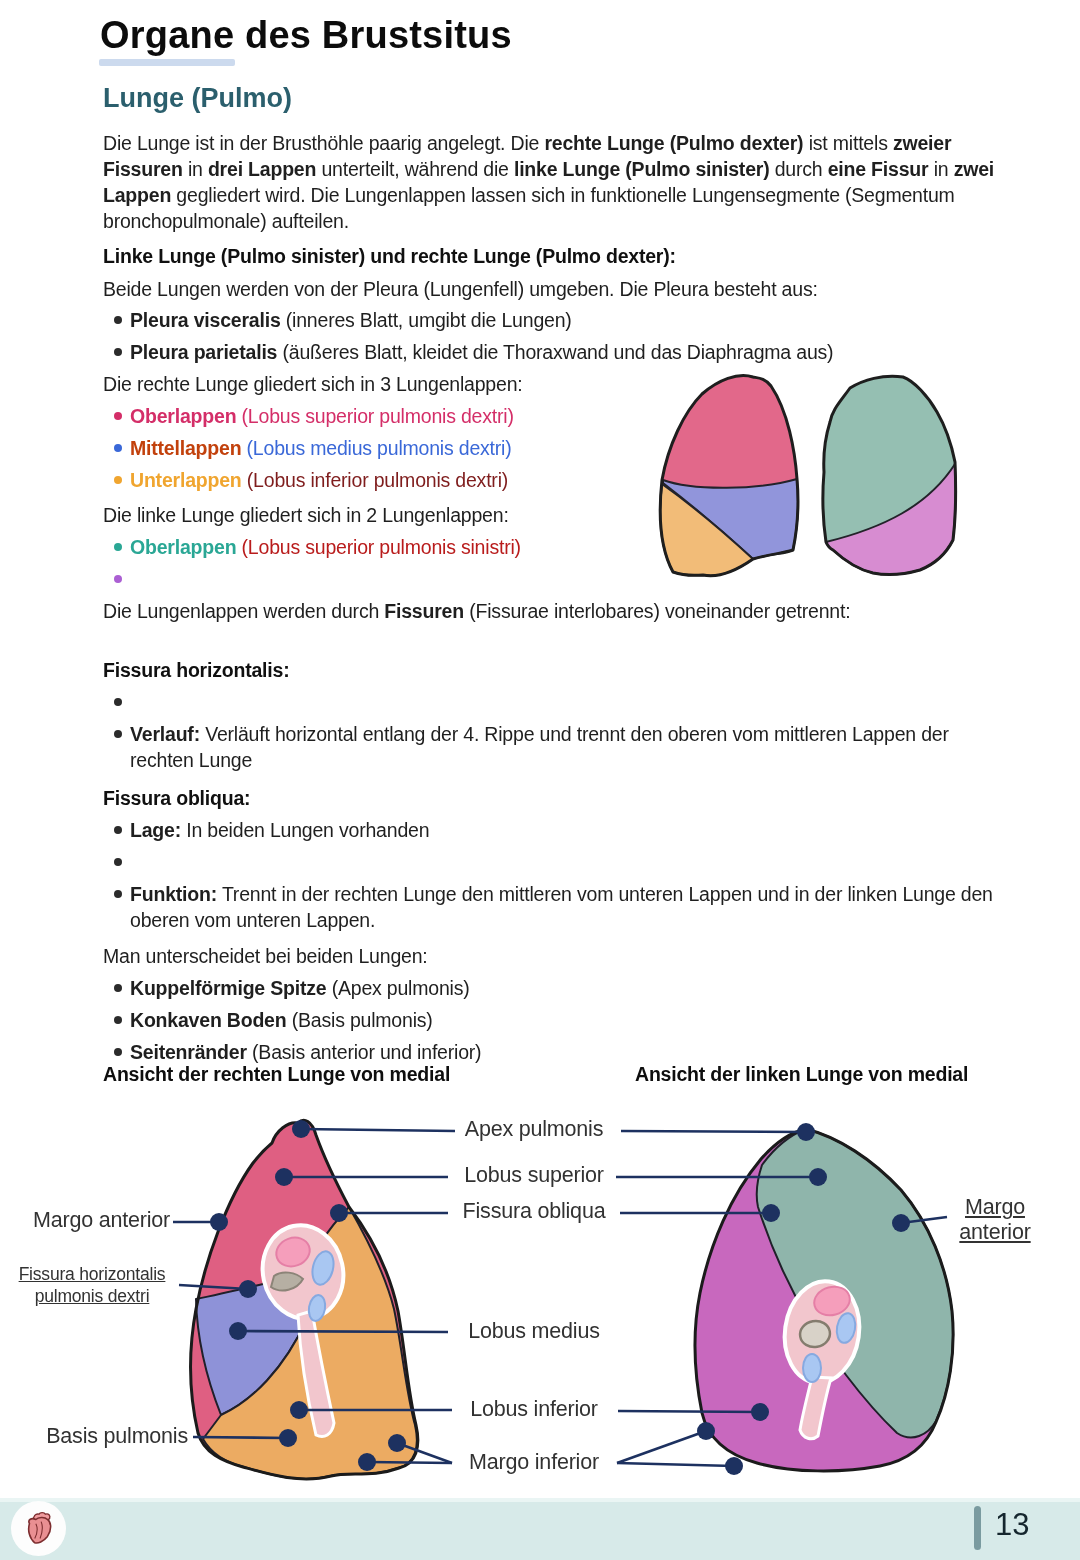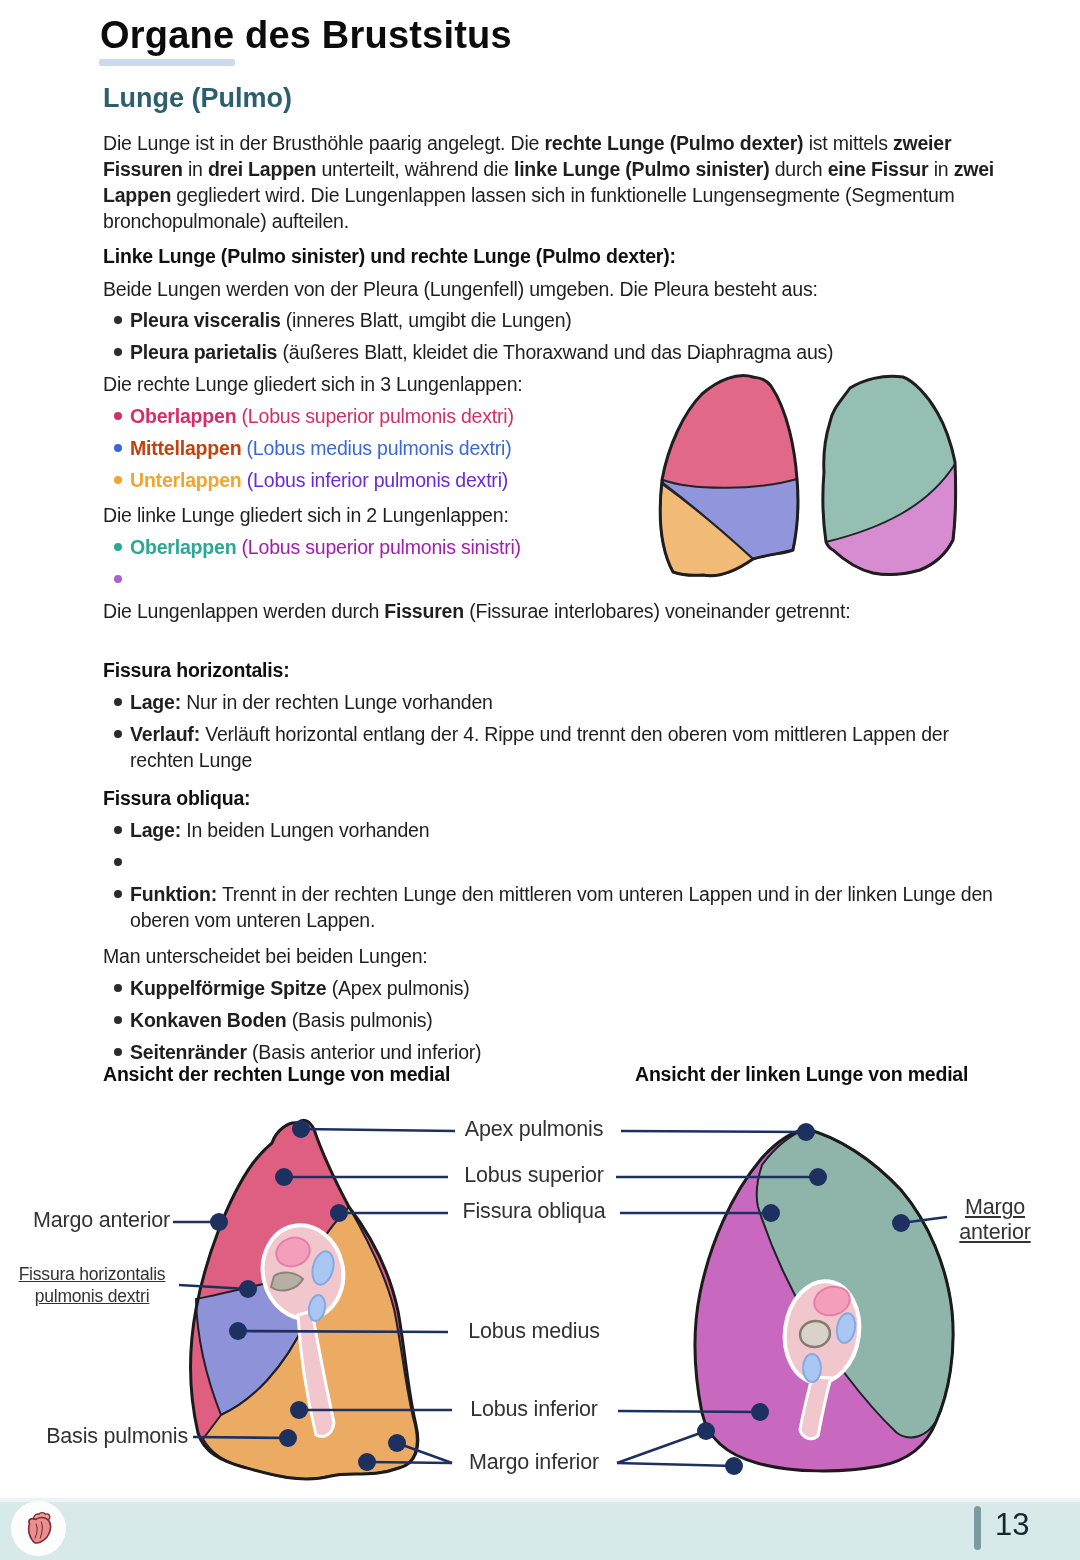--- a/index.html
+++ b/index.html
@@ -62,39 +62,38 @@
   <div class="abs t bullet" style="top:403px;">
     <span class="dot" style="background: rgb(212, 46, 104);"></span>
     <span><span style="font-weight: 700; color: rgb(212, 46, 104);">Oberlappen</span><span style="color: rgb(212, 46, 104);"> (Lobus superior pulmonis dextri)</span></span>
   </div>
   <div class="abs t bullet" style="top:435px;">
     <span class="dot" style="background: rgb(58, 104, 216);"></span>
     <span><span style="font-weight: 700; color: #c2410c;">Mittellappen</span><span style="color: rgb(58, 104, 216);"> (Lobus medius pulmonis dextri)</span></span>
   </div>
   <div class="abs t bullet" style="top:467px;">
     <span class="dot" style="background: rgb(240, 165, 47);"></span>
-    <span><span style="font-weight: 700; color: rgb(240, 165, 47);">Unterlappen</span><span style="color: #6d28d9;"> (Lobus inferior pulmonis dextri)</span></span>
+    <span><span style="font-weight: 700; color: rgb(240, 165, 47);">Unterlappen</span><span style="color: #7f1d1d;"> (Lobus inferior pulmonis dextri)</span></span>
   </div>
 
   <div class="abs t" style="top:502px;">Die linke Lunge gliedert sich in 2 Lungenlappen:</div>
 
   <div class="abs t bullet" style="top:534px;">
     <span class="dot" style="background: rgb(42, 167, 149);"></span>
-    <span><span style="font-weight: 700; color: rgb(42, 167, 149);">Oberlappen</span><span style="color: #a21caf;"> (Lobus superior pulmonis sinistri)</span></span>
+    <span><span style="font-weight: 700; color: rgb(42, 167, 149);">Oberlappen</span><span style="color: #b91c1c;"> (Lobus superior pulmonis sinistri)</span></span>
   </div>
   <div class="abs t bullet" style="top:566px;">
     <span class="dot" style="background: rgb(171, 95, 211);"></span>
   </div>
 
   <div class="abs t" style="top:598px;width:830px;"><span>Die Lungenlappen werden durch </span><span style="font-weight: 700;">Fissuren</span><span> (Fissurae interlobares) voneinander getrennt:</span></div>
 
   <div class="abs t sub" style="top:657px;">Fissura horizontalis:</div>
   <div class="abs t bullet" style="top:689px;">
     <span class="dot"></span>
-    <span><span style="font-weight: 700;">Lage:</span><span> Nur in der rechten Lunge vorhanden</span></span>
   </div>
   <div class="abs t bullet" style="top:721px;width:880px;">
     <span class="dot"></span>
     <span><span style="font-weight: 700;">Verlauf:</span><span> Verläuft horizontal entlang der 4. Rippe und trennt den oberen vom mittleren Lappen der rechten Lunge</span></span>
   </div>
 
   <div class="abs t sub" style="top:785px;">Fissura obliqua:</div>
   <div class="abs t bullet" style="top:817px;">
     <span class="dot"></span>
     <span><span style="font-weight: 700;">Lage:</span><span> In beiden Lungen vorhanden</span></span>

